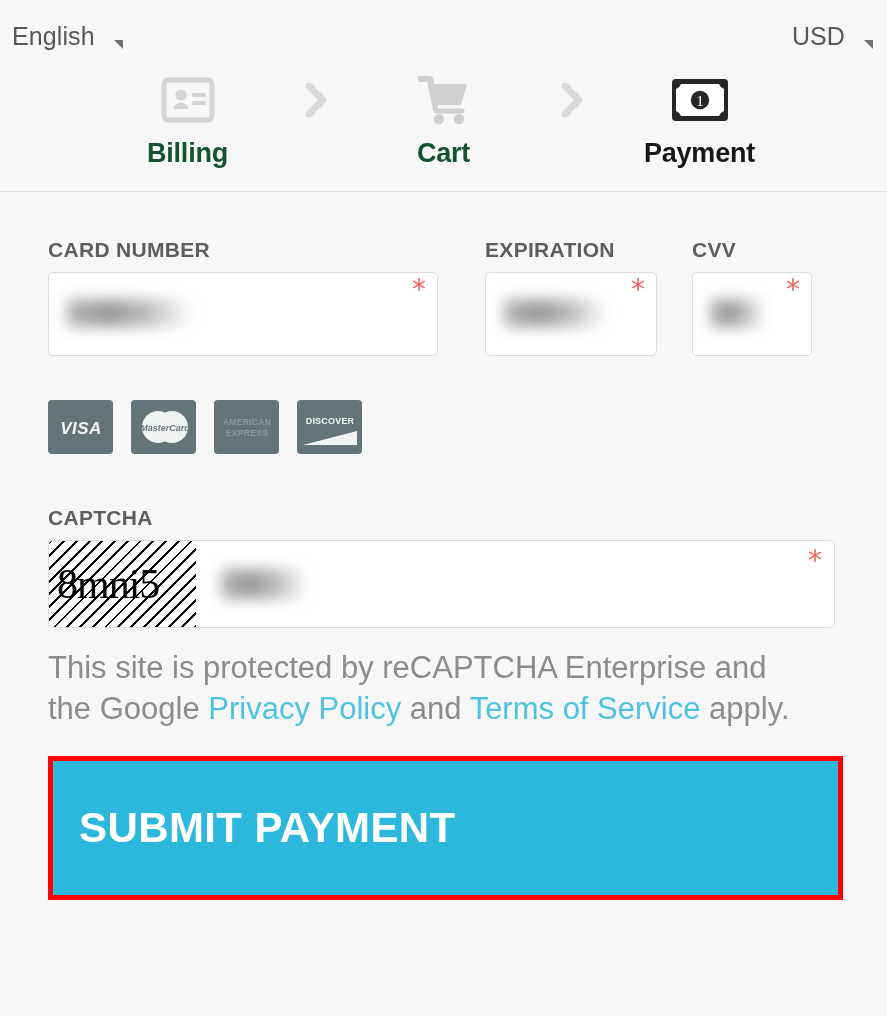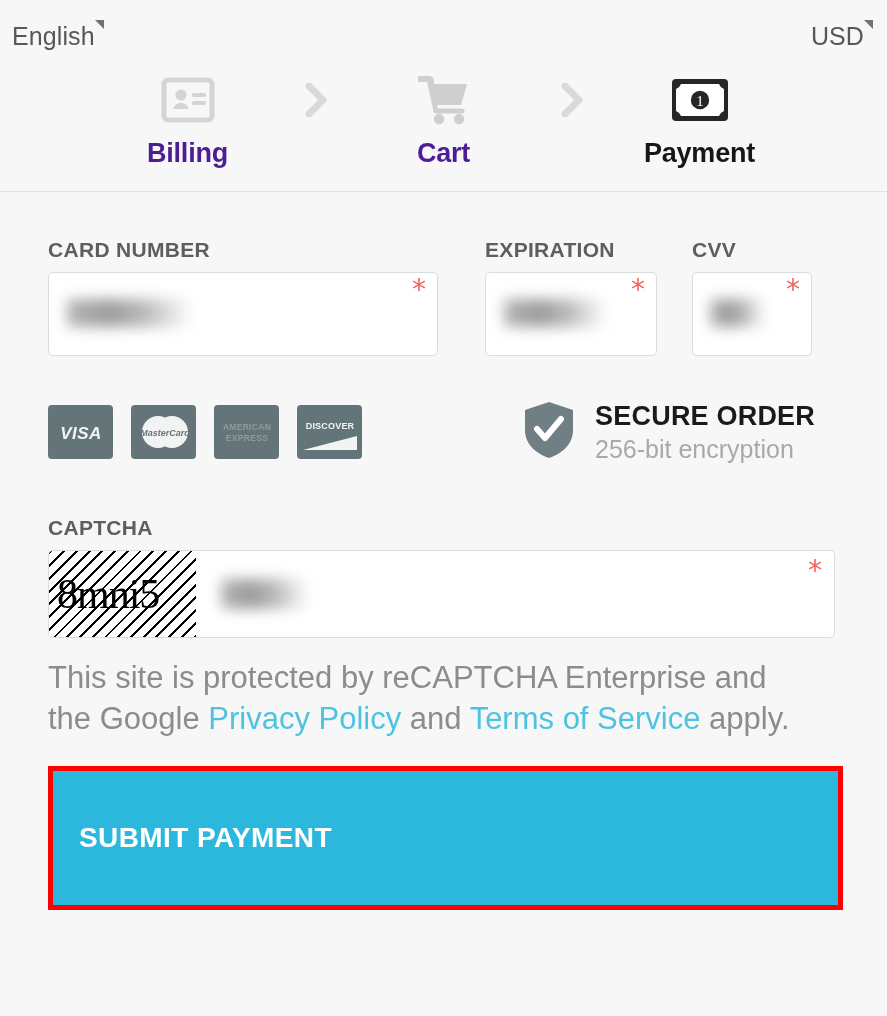--- a/index.html
+++ b/index.html
@@ -21,22 +21,22 @@
     height: 72px;
     background: #f7f7f7;
     display: flex;
     align-items: center;
     justify-content: space-between;
     padding: 0 14px 0 12px;
     box-sizing: border-box;
   }
   .locale-picker {
     display: flex;
-    align-items: flex-start;
-    gap: 0;
+    align-items: flex-end;
+    gap: 19px;
     cursor: pointer;
     user-select: none;
   }
   .locale-label {
     font-size: 25px;
     color: #555759;
     letter-spacing: 0.1px;
   }
   .tri-down {
     width: 0;
@@ -73,21 +73,21 @@
     display: flex;
     align-items: center;
     justify-content: center;
   }
   .step-name {
     margin-top: 10px;
     font-size: 27px;
     font-weight: bold;
     letter-spacing: -0.2px;
   }
-  .step.done .step-name { color: #4c1d95; }
+  .step.done .step-name { color: #14532d; }
   .step.active .step-name { color: #171717; }
 
   .sep {
     width: 66px;
     display: flex;
     align-items: center;
     justify-content: center;
     height: 56px;
     margin-top: 0;
   }
@@ -268,21 +268,21 @@
     align-items: center;
     justify-content: space-between;
     padding: 0 26px;
     box-sizing: border-box;
     cursor: pointer;
     font-family: "Liberation Sans", sans-serif;
   }
   .submit-label,
   .submit-amount {
     color: #ffffff;
-    font-size: 28px;
+    font-size: 42px;
     font-weight: bold;
     letter-spacing: 0.4px;
   }
 </style>
 </head>
 <body>
 
 <div class="locale-bar">
   <div class="locale-picker">
     <span class="locale-label">English</span>
@@ -411,32 +411,20 @@
 
       <div class="brand">
         <svg width="62" height="40" viewBox="0 0 62 40" aria-hidden="true">
           <text x="31" y="17" font-family="Liberation Sans, sans-serif" font-size="9" font-weight="bold" fill="#f2f4f4" text-anchor="middle" letter-spacing="0.2">DISCOVER</text>
           <path d="M4 38 L58 24 L58 38 Z" fill="#f2f4f4"></path>
         </svg>
       </div>
 
     </div>
 
-    <div class="secure">
-      <span>
-        <svg width="52" height="60" viewBox="0 0 52 60" aria-hidden="true">
-          <path d="M26 2 L50 10 V30 C50 45 38 54 26 58 C14 54 2 45 2 30 V10 Z" fill="#6f7f83"></path>
-          <path d="M14 29 L22 38 L38 19" fill="none" stroke="#ffffff" stroke-width="6" stroke-linecap="round" stroke-linejoin="round"></path>
-        </svg>
-      </span>
-      <div class="secure-text">
-        <div class="secure-title">SECURE ORDER</div>
-        <div class="secure-sub">256-bit encryption</div>
-      </div>
-    </div>
 
   </div>
 
   <div class="captcha-section">
     <div class="field" id="captcha-field">
       <label class="field-label">CAPTCHA</label>
       <div class="input-box">
         <div class="captcha-img">
           <span class="captcha-text">8mni5</span>
         </div>

